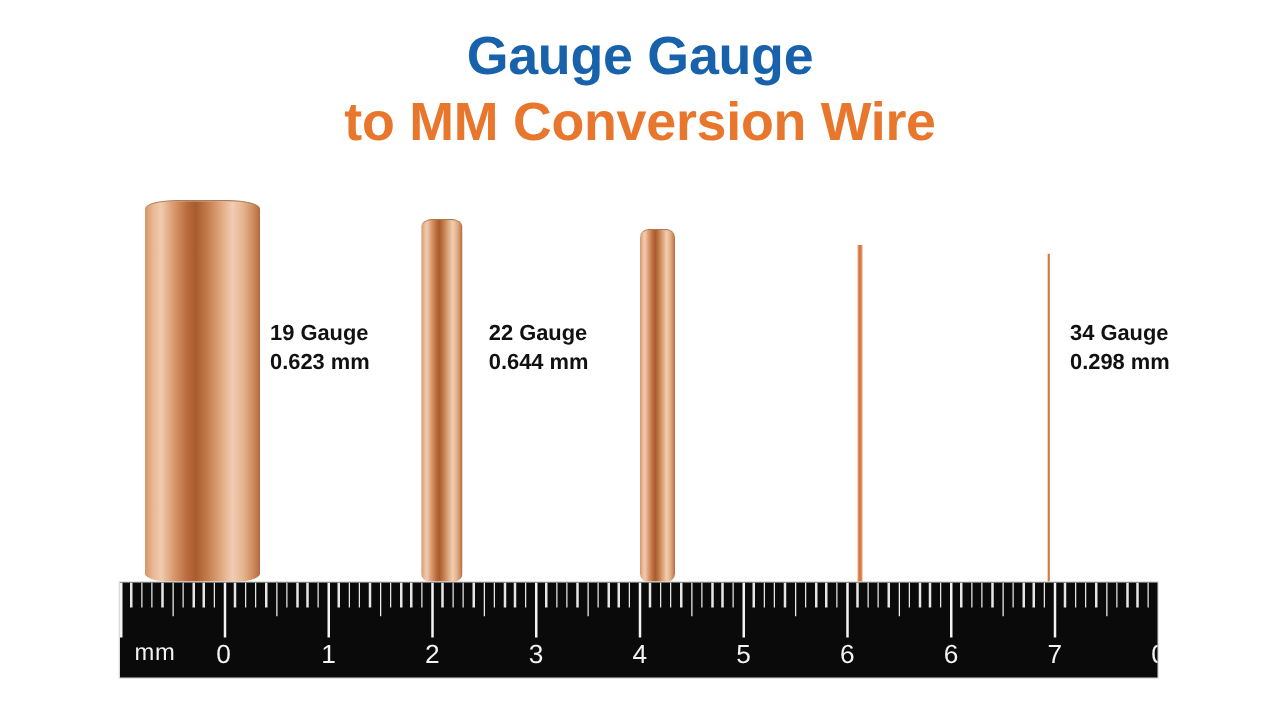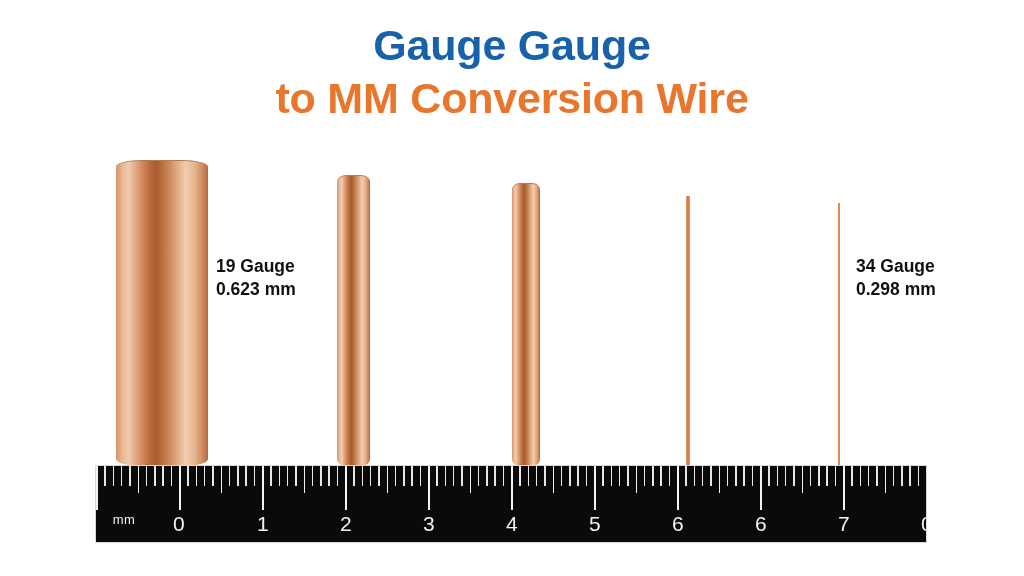--- a/index.html
+++ b/index.html
@@ -90,40 +90,44 @@
   .tick.major { height: 44px; width: 2px; background: #f4f4f4; }
   .ruler-num {
     position: absolute;
     top: 46px;
     font-size: 21px;
     color: #f2f2f2;
     font-family: "Liberation Sans", sans-serif;
     transform: translateX(-50%);
     letter-spacing: 0.5px;
   }
-  .ruler-num.word { font-size: 13px; }
+  .ruler-num.word { font-size: 19px; }
 </style>
 </head>
 <body>
 
 <div id="title-block">
   <span class="title-line1">Gauge Gauge</span>
   <span class="title-line2">to MM Conversion Wire</span>
 </div>
 
 <div id="wire-stage">
     <div class="wire-group" style="left: 0px; bottom: 0px; width: 1024px; height: 466px;">
       <div class="wire-rod" style="left: 96px; width: 92px; height: 305px; background: linear-gradient(to right, rgb(215, 148, 104) 0%, rgb(232, 184, 148) 7%, rgb(240, 203, 175) 14%, rgb(215, 148, 104) 26%, rgb(184, 106, 60) 37%, rgb(168, 92, 48) 44%, rgb(194, 123, 74) 54%, rgb(224, 168, 127) 66%, rgb(241, 205, 178) 76%, rgb(229, 182, 145) 85%, rgb(207, 140, 94) 94%, rgb(176, 105, 62) 100%); border-radius: 25.76px / 7px; border-top: 1px solid rgb(178, 122, 82);"></div>
       <div class="wire-label" style="left: 196px; top: 255px; bottom: auto;">
         <span class="ln">19 Gauge</span>
         <span class="ln">0.623 mm</span>
       </div>
     </div>
     <div class="wire-group" style="left: 0px; bottom: 0px; width: 1024px; height: 466px;">
       <div class="wire-rod" style="left: 317px; width: 33px; height: 290px; background: linear-gradient(to right, rgb(215, 148, 104) 0%, rgb(232, 184, 148) 7%, rgb(240, 203, 175) 14%, rgb(215, 148, 104) 26%, rgb(184, 106, 60) 37%, rgb(168, 92, 48) 44%, rgb(194, 123, 74) 54%, rgb(224, 168, 127) 66%, rgb(241, 205, 178) 76%, rgb(229, 182, 145) 85%, rgb(207, 140, 94) 94%, rgb(176, 105, 62) 100%); border-radius: 9.24px / 7px; border-top: 1px solid rgb(178, 122, 82);"></div>
+      <div class="wire-label" style="left: 371px; top: 255px; bottom: auto;">
+        <span class="ln">22 Gauge</span>
+        <span class="ln">0.644 mm</span>
+      </div>
     </div>
     <div class="wire-group" style="left: 0px; bottom: 0px; width: 1024px; height: 466px;">
       <div class="wire-rod" style="left: 492px; width: 28px; height: 282px; background: linear-gradient(to right, rgb(215, 148, 104) 0%, rgb(232, 184, 148) 7%, rgb(240, 203, 175) 14%, rgb(215, 148, 104) 26%, rgb(184, 106, 60) 37%, rgb(168, 92, 48) 44%, rgb(194, 123, 74) 54%, rgb(224, 168, 127) 66%, rgb(241, 205, 178) 76%, rgb(229, 182, 145) 85%, rgb(207, 140, 94) 94%, rgb(176, 105, 62) 100%); border-radius: 7.84px / 7px; border-top: 1px solid rgb(178, 122, 82);"></div>
     </div>
     <div class="wire-group" style="left: 0px; bottom: 0px; width: 1024px; height: 466px;">
       <div class="wire-rod" style="left: 666px; width: 4px; height: 270px; background: linear-gradient(to right, rgb(233, 168, 121) 0%, rgb(208, 113, 60) 45%, rgb(230, 160, 113) 100%);"></div>
     </div>
     <div class="wire-group" style="left: 0px; bottom: 0px; width: 1024px; height: 466px;">
       <div class="wire-rod" style="left: 818px; width: 2px; height: 263px; background: linear-gradient(to right, rgb(233, 168, 121) 0%, rgb(208, 113, 60) 45%, rgb(230, 160, 113) 100%);"></div>
       <div class="wire-label" style="left: 836px; top: 255px; bottom: auto;">

